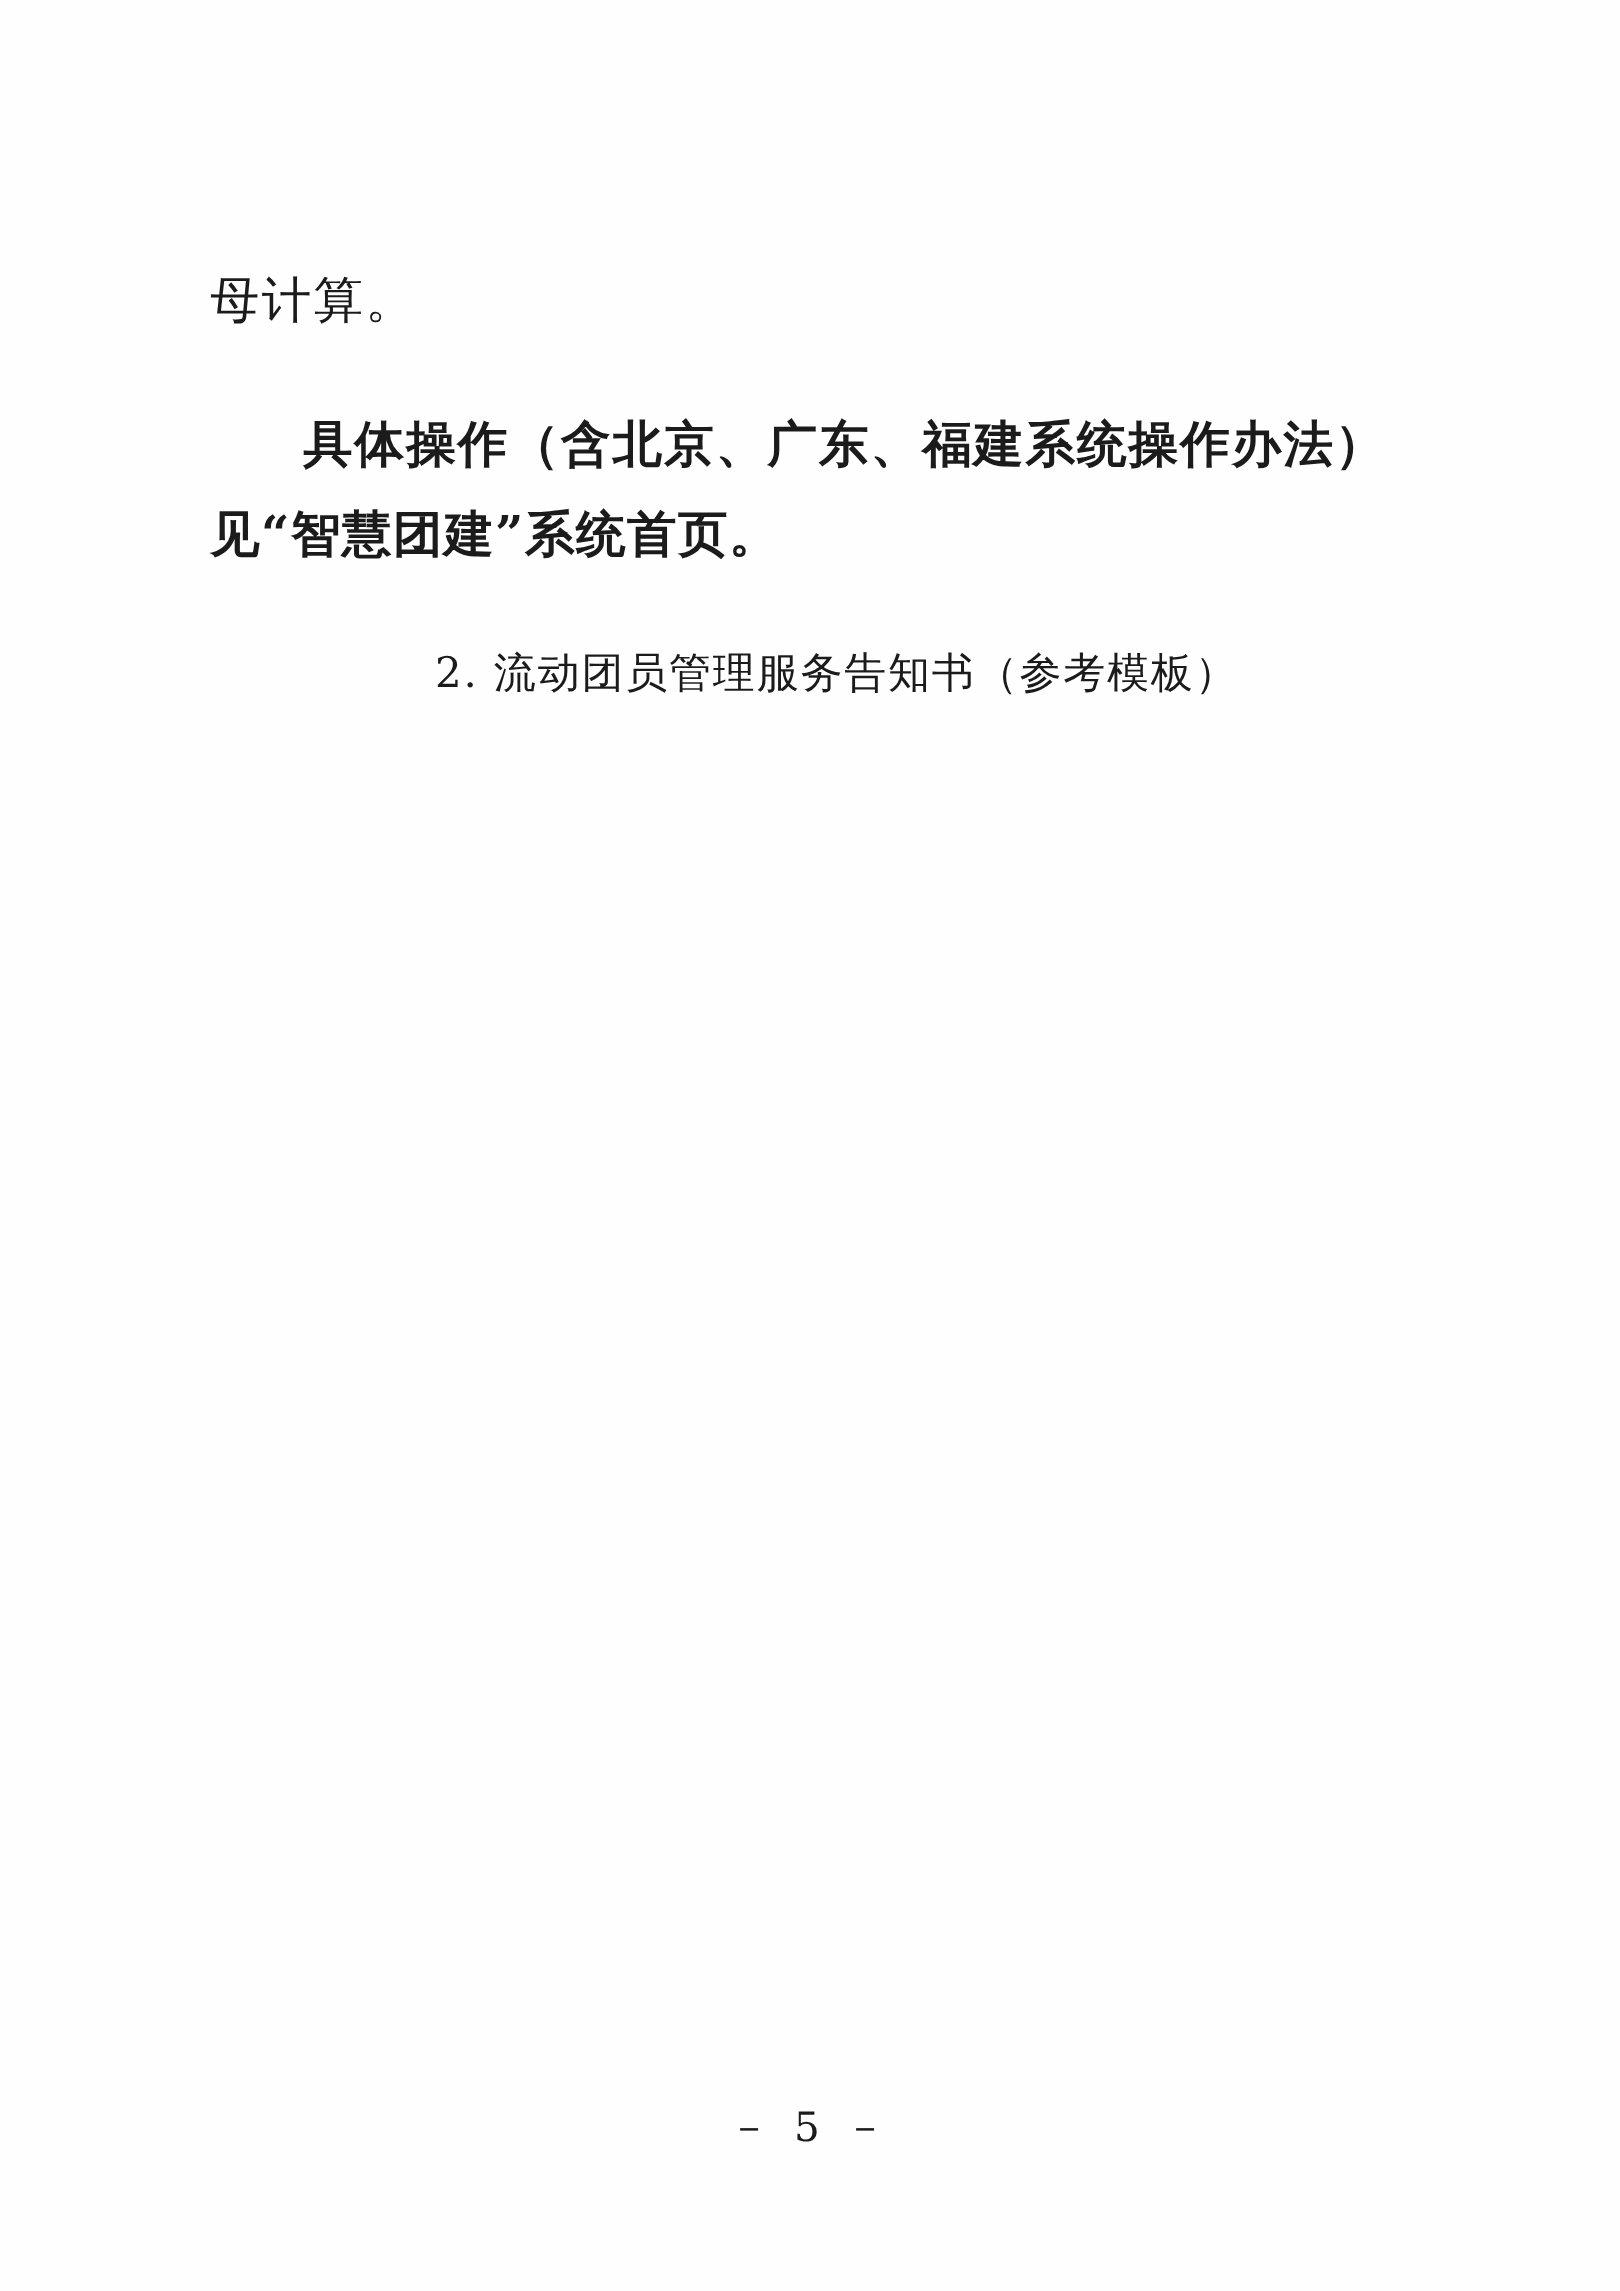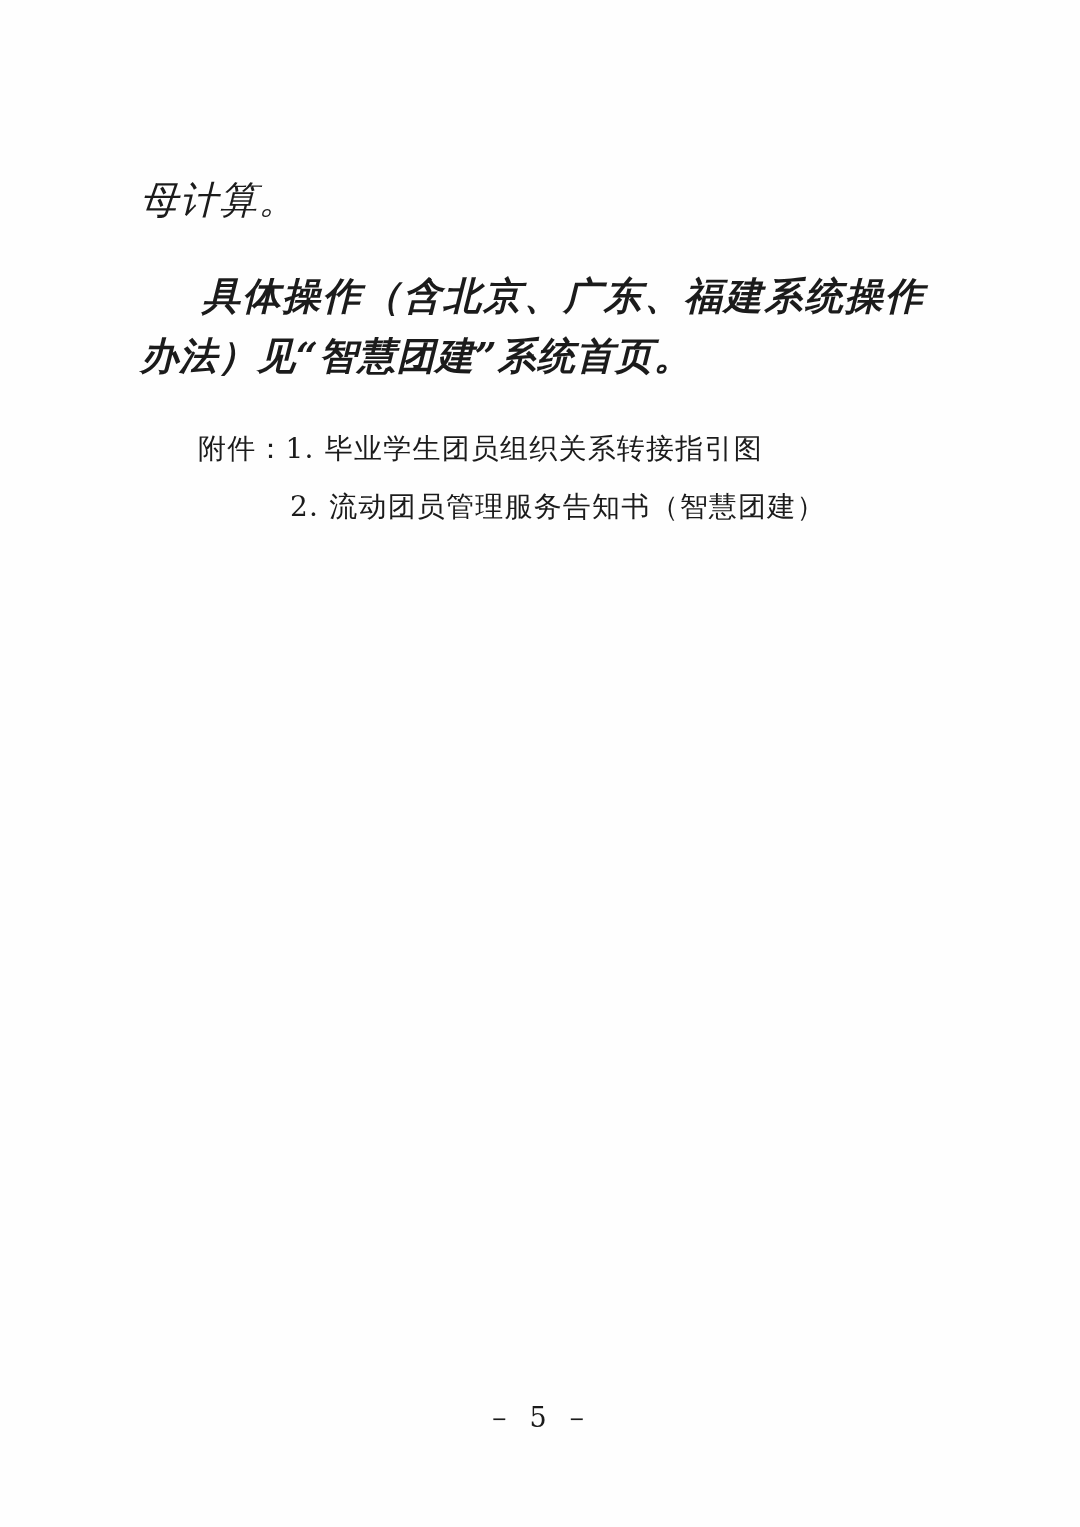--- a/index.html
+++ b/index.html
@@ -23,27 +23,26 @@
     height: 1527px;
     background: #fefefe;
   }
   .content {
     position: absolute;
     left: 140px;
     top: 170px;
     width: 800px;
   }
   .para {
-    font-size: 38px;
+    font-size: 33px;
     line-height: 60px;
     letter-spacing: 1.5px;
     text-align: justify;
     margin: 0;
     color: #1b1b1b;
-    font-style: italic;
   }
   .para-continued {
     margin: 0 0 36px 0;
   }
   .para-bold {
     font-weight: 700;
     text-indent: 62px;
     margin: 0 16px 34px 0;
     letter-spacing: 1px;
   }
@@ -83,22 +82,21 @@
 
 <div class="page">
 
   <div class="content">
 
     <p class="para para-continued">母计算。</p>
 
     <p class="para para-bold">具体操作（含北京、广东、福建系统操作办法）见“智慧团建”系统首页。</p>
 
     <div class="attach-block">
-      <p class="attach-line attach-line-first"><span>附件：</span><span>1.</span> <span>毕业学生团员组织关系转接指引图</span></p>
-      <p class="attach-line attach-line-second"><span>2.</span> <span>流动团员管理服务告知书（智慧团建）</span></p>
+      <p class="attach-line attach-line-second"><span>2.</span> <span>流动团员管理服务告知书（参考模板）</span></p>
     </div>
 
   </div>
 
   <div class="footer">
     <span class="page-number">－ 5 －</span>
   </div>
 
 </div>
 

